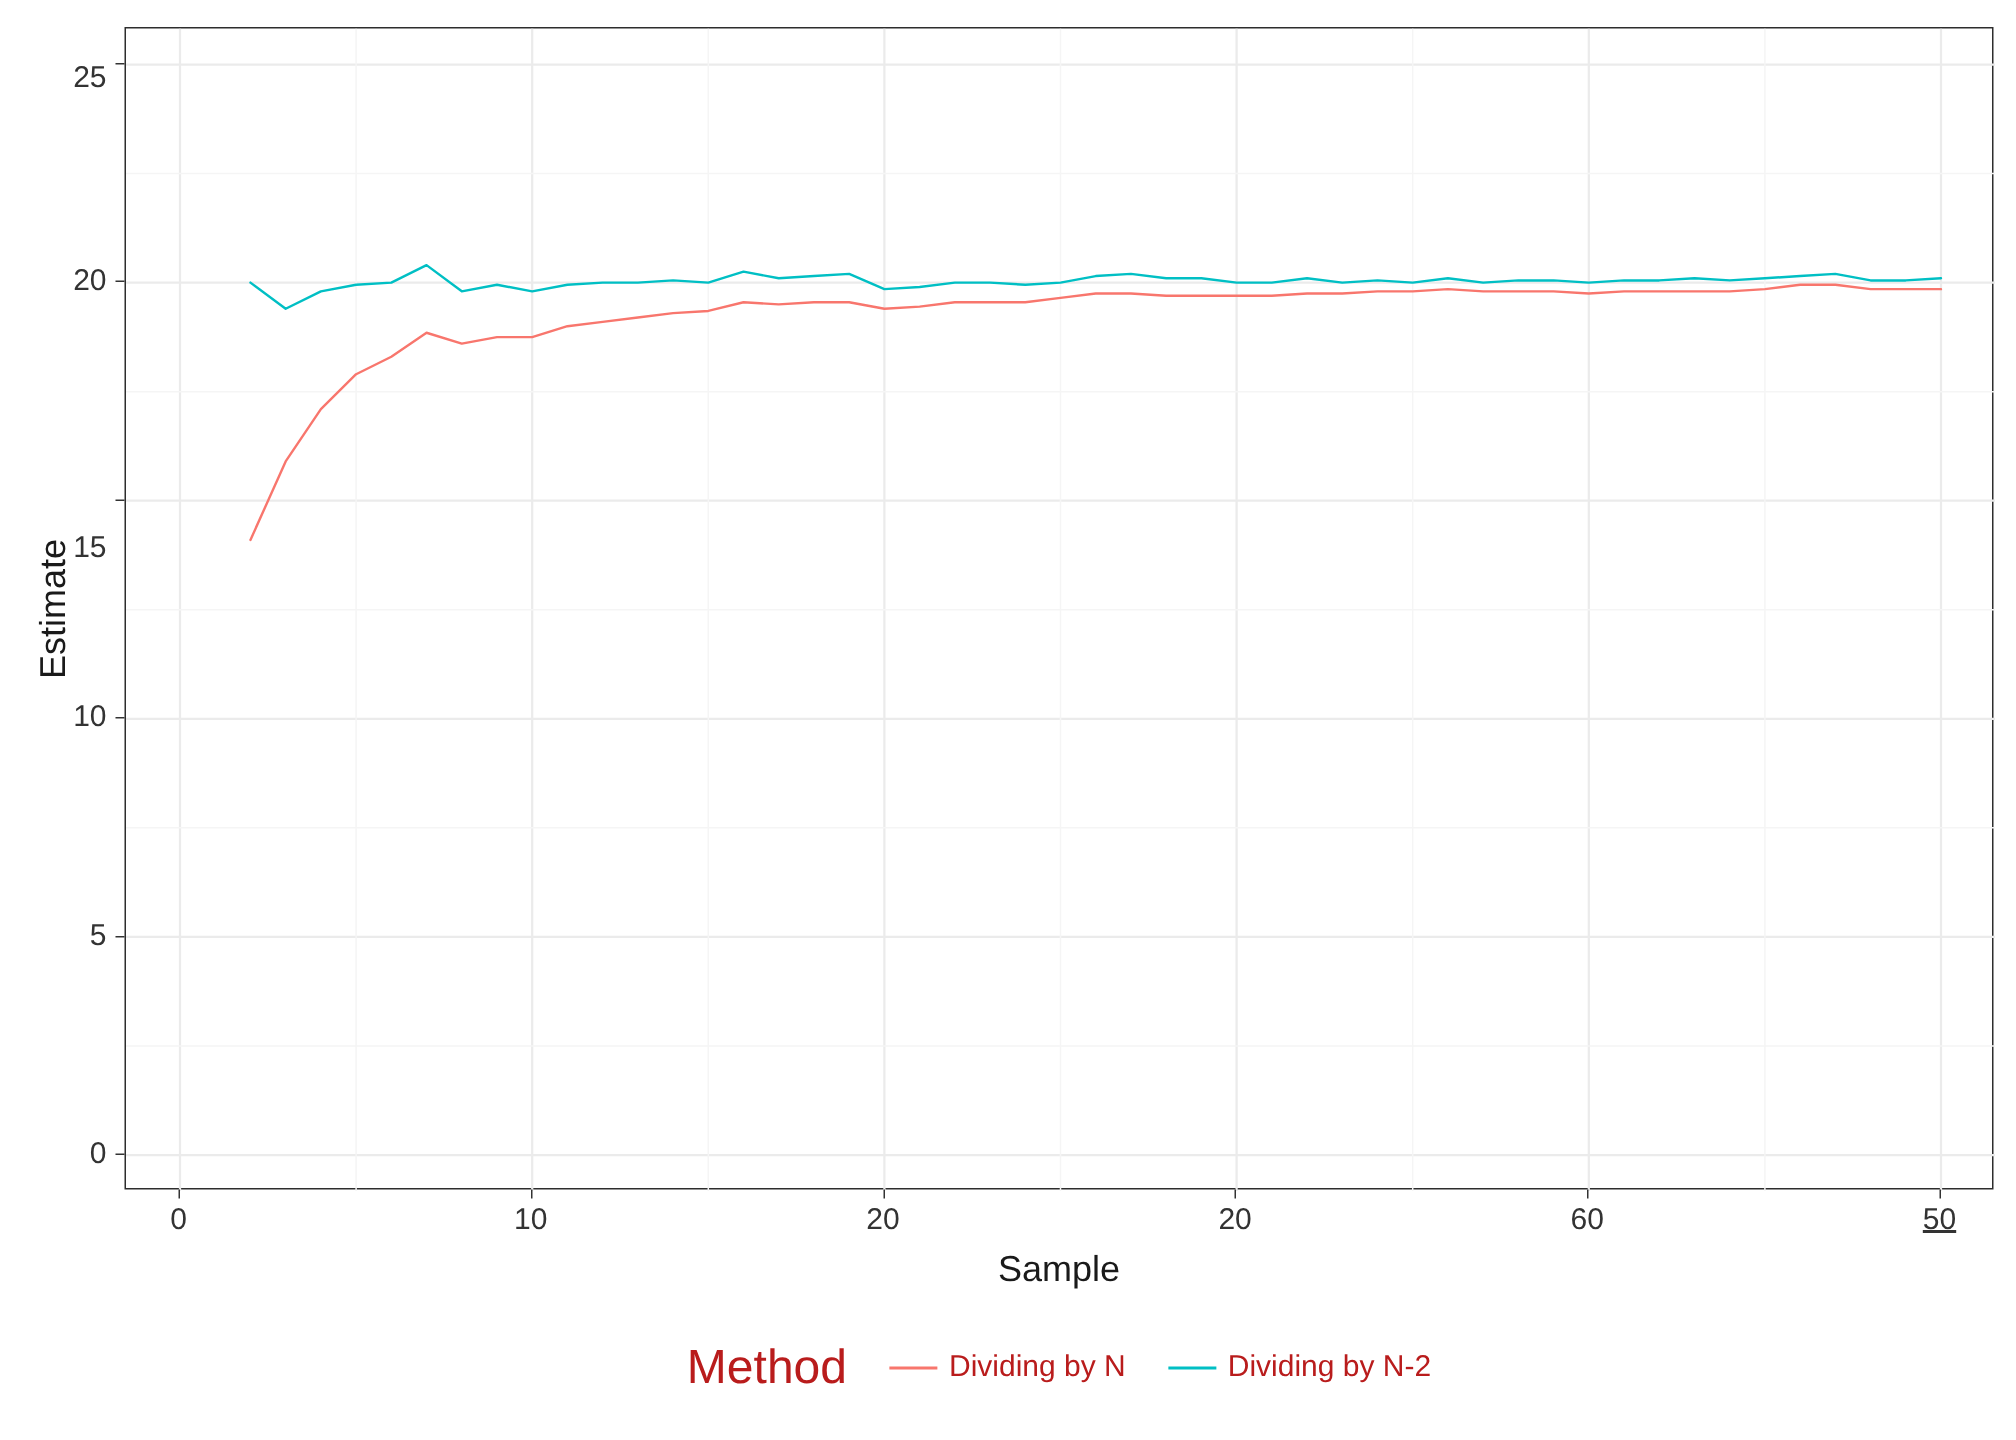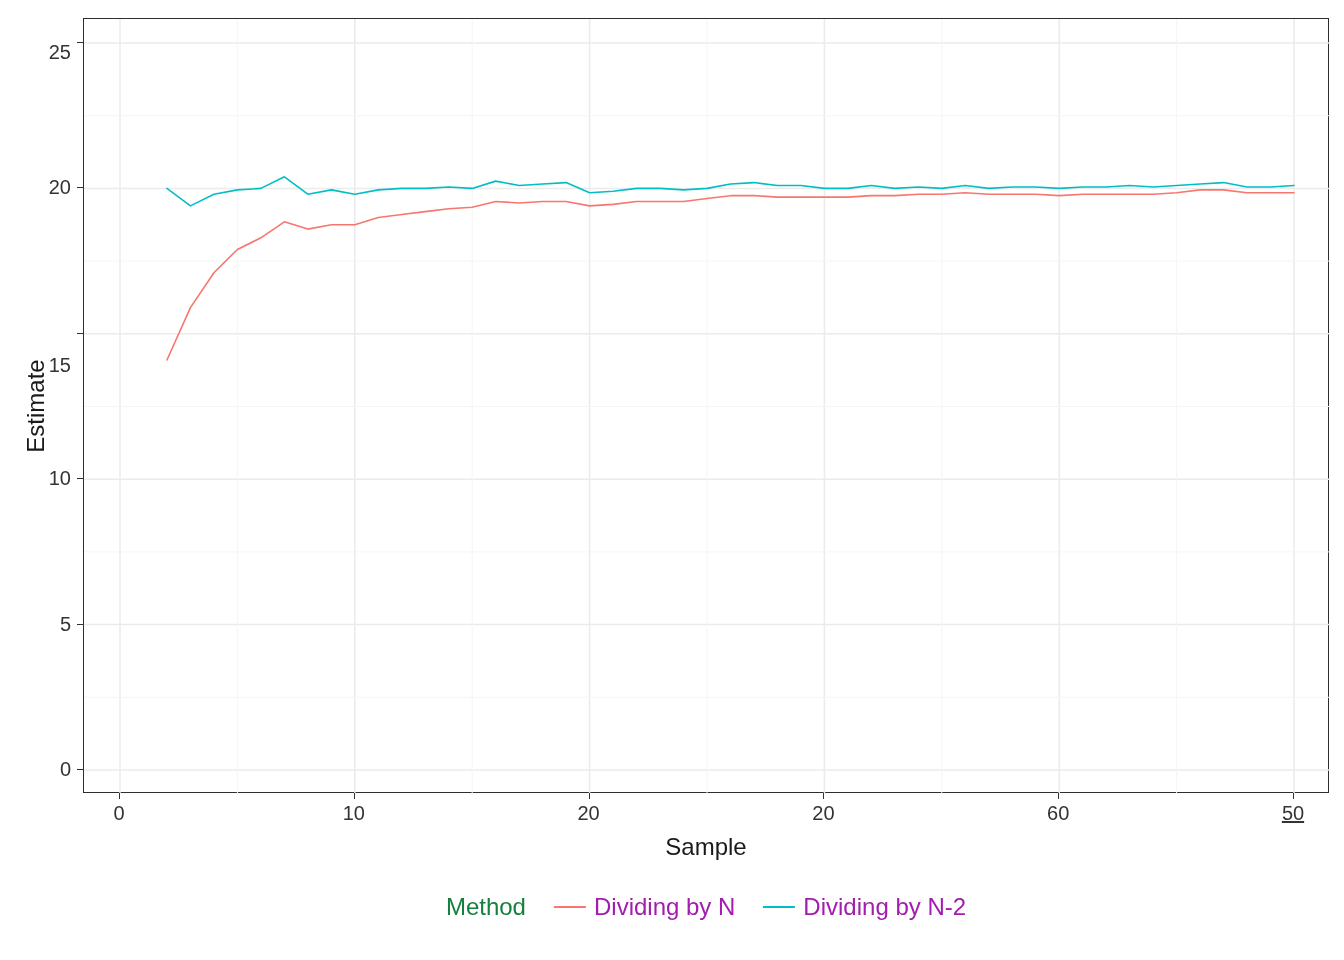--- a/index.html
+++ b/index.html
@@ -37,36 +37,36 @@
     color: #333333;
     line-height: 1;
   }
   .legend {
     position: absolute;
     display: flex;
     align-items: center;
     gap: 28px;
   }
   .legend-title {
-    font-size: 24px;
-    color: #15803d;
+    font-size: 32px;
+    color: #b91c1c;
   }
   .legend-item {
     display: flex;
     align-items: center;
     gap: 8px;
   }
   .legend-swatch {
     width: 32px;
     border-top: 2px solid;
     height: 0;
   }
   .legend-label {
-    font-size: 24px;
-    color: #a21caf;
+    font-size: 20px;
+    color: #b91c1c;
   }
 </style>
 </head>
 <body>
 
 <div class="container">
 
   <div class="plot-area" id="plot-area" style="left: 83px; top: 18px; width: 1246px; height: 775px;">
     <svg id="plot-svg" style="position:absolute;left:0;top:0;" preserveAspectRatio="none" width="1246" height="775" viewBox="0 0 1246 775">
         <line x1="36" x2="36" y1="0" y2="775" stroke="#ebebeb" stroke-width="1.5"></line>

